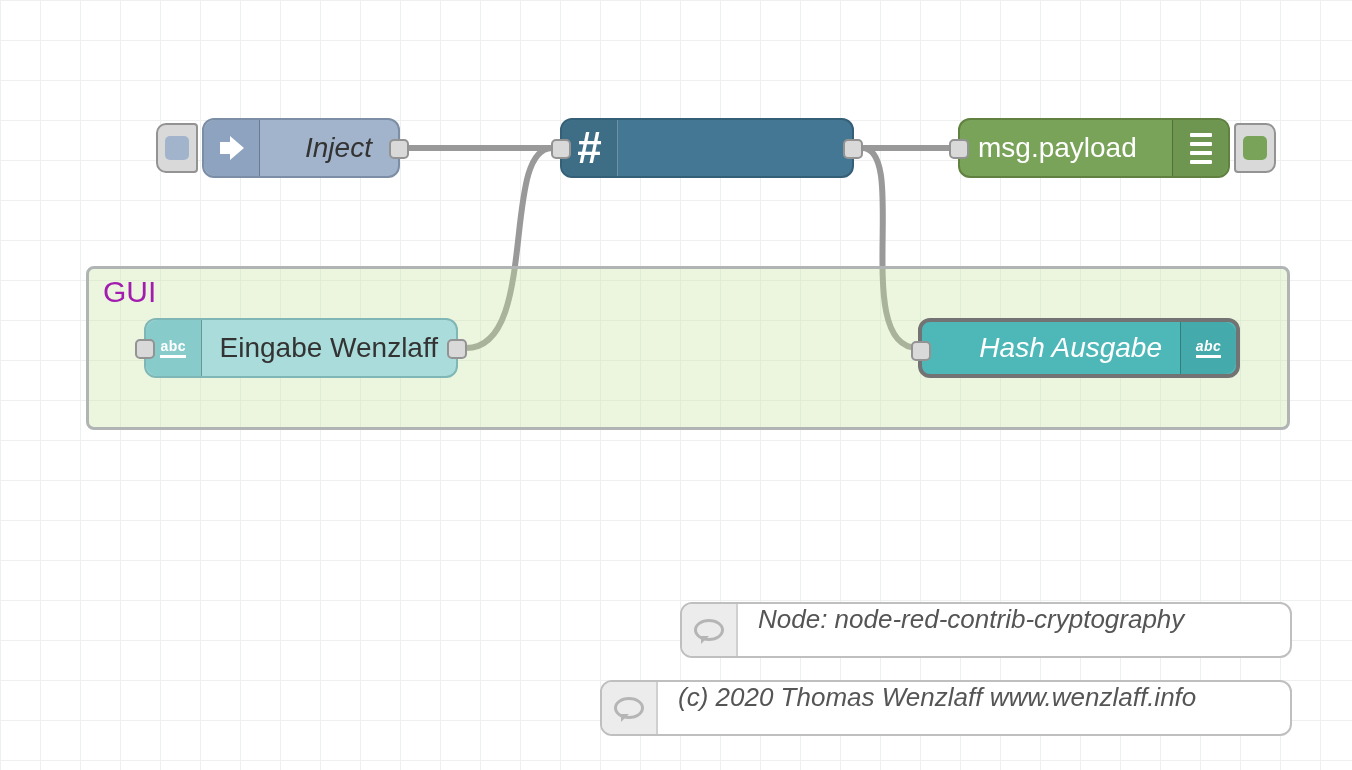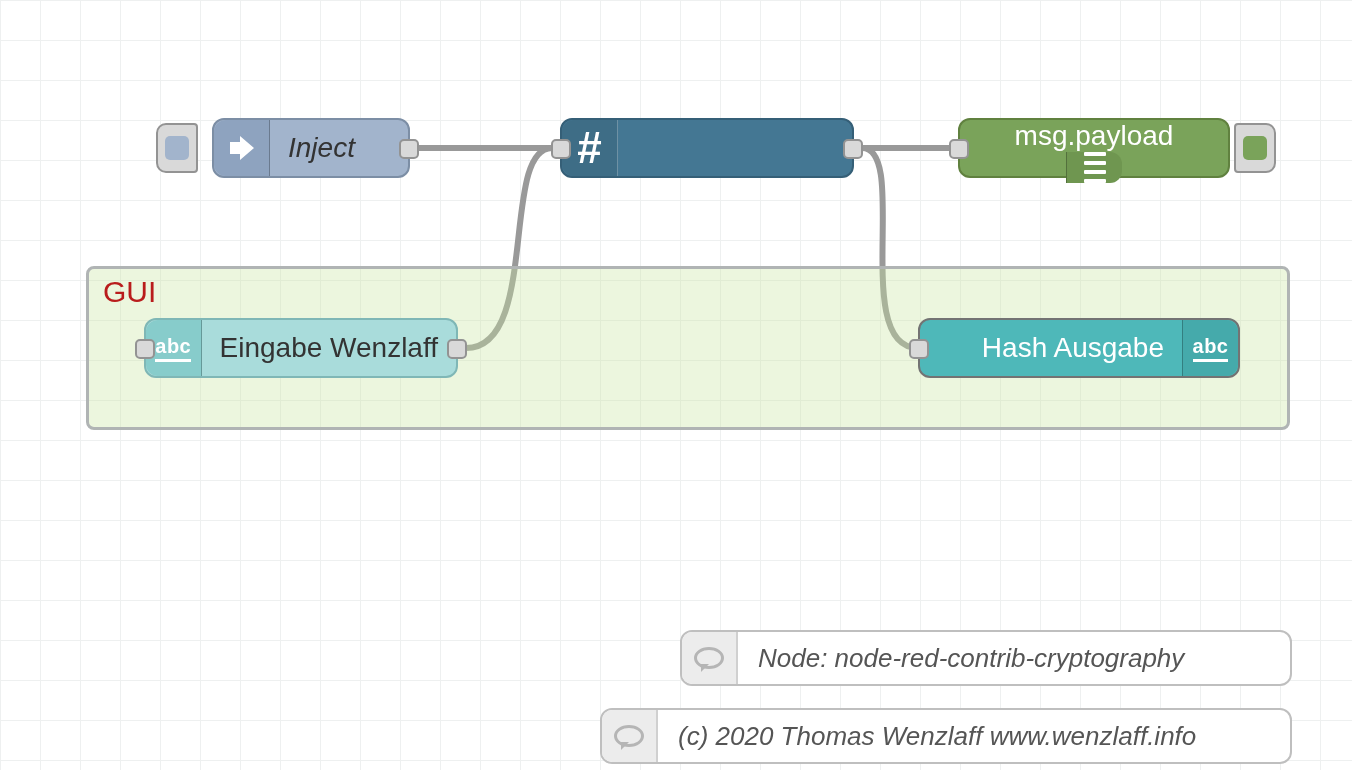--- a/index.html
+++ b/index.html
@@ -36,21 +36,21 @@
   .group {
     position: absolute;
     border: 3px solid #b0b4b4;
     border-radius: 8px;
     background: rgba(200, 230, 160, 0.35);
   }
   .group-label {
     position: absolute;
     top: 6px; left: 14px;
     font-size: 30px;
-    color: #b91c1c;
+    color: #a21caf;
   }
 
   
   .node {
     position: absolute;
     height: 60px;
     border-radius: 12px;
     display: flex;
     align-items: center;
     color: #333;
@@ -109,33 +109,31 @@
 
   
   .n-inject   { background:#a2b4cc; border:2px solid #7c8ea5; font-style: italic; }
   .n-inject .icon-box{ background:#8ea3bf; }
   .n-hash     { background:#447793; border:2px solid #355f77; color:#fff; }
   .n-hash .icon-box{ background:#3e6d86; border-right-color: rgba(255,255,255,0.25);}
   .n-debug    { background:#7aa35a; border:2px solid #60813f; color:#fff; }
   .n-debug .icon-box{ background:#6f9650; border-left-color: rgba(255,255,255,0.25);}
   .n-uitext-in{ background:#a9dcdb; border:2px solid #7fb7b6; }
   .n-uitext-in .icon-box{ background:#87cccb; }
-  .n-uitext-out{ background:#4eb8b9; border:2px solid #737373; color:#fff; }
+  .n-uitext-out{ background:#4eb8b9; border:4px solid #737373; color:#fff; font-style: italic; }
   .n-uitext-out .icon-box{ background:#45aaab; border-left-color: rgba(255,255,255,0.25);}
 
   
   .comment {
     position: absolute;
     height: 56px;
     background: #fff;
     border: 2px solid #bfbfbf;
     border-radius: 12px;
     display: flex;
-    align-items: center;
-    margin-top: 28px;
   }
   .comment .icon-box {
     width: 56px; height: 100%;
     background:#ececec;
     border-right: 2px solid #d0d0d0;
     border-radius: 10px 0 0 10px;
     display:flex;align-items:center;justify-content:center;
   }
   .comment .label {
     padding: 0 20px;
@@ -143,21 +141,21 @@
     font-style: italic;
     color: #555;
     white-space: nowrap;
   }
 
   
   .ico-arrow { width:32px; height:32px; }
   .ico-hash  { font-size: 44px; font-weight: 700; color:#fff; line-height:1; }
   .ico-lines { display:flex; flex-direction:column; gap:5px; }
   .ico-lines span{ width:22px; height:4px; background:#fff; border-radius:1px; }
-  .ico-abc { font-size:20px; font-weight:600; color:#fff; border-bottom:3px solid #fff; padding-bottom:1px; letter-spacing:0.5px; text-align:center;}
+  .ico-abc { font-size:14px; font-weight:600; color:#fff; border-bottom:3px solid #fff; padding-bottom:1px; letter-spacing:0.5px; text-align:center;}
   .ico-bubble { width:30px; height:22px; border:3px solid #b5b5b5; border-radius:50%; position:relative; }
   .ico-bubble::after{ content:""; position:absolute; bottom:-6px; left:4px; width:0;height:0;
      border-top:8px solid #b5b5b5; border-right:8px solid transparent; }
 </style>
 </head>
 <body>
 
 <svg class="wires">
 
   <path d="M 408 148 C 470 148, 500 148, 552 148"></path>
@@ -170,39 +168,39 @@
 </svg>
 
 <div class="group" style="left:86px; top:266px; width:1204px; height:164px;">
   <div class="group-label">GUI</div>
 </div>
 
 <div class="inject-btn" style="left:156px; top:123px;">
   <div class="sq" style="background:#a2b4cc"></div>
 </div>
 
-<div class="node n-inject" style="left:212px; top:118px; width:198px;">
+<div class="node n-inject" style="left:202px; top:118px; width:198px;gap:27px;">
   <div class="icon-box">
     <svg class="ico-arrow" viewBox="0 0 32 32">
       <path fill="#fff" d="M4 10 h10 v-6 l14 12 -14 12 v-6 h-10 z"></path>
     </svg>
   </div>
   <div class="label">Inject</div>
   <div class="port" style="right:-11px; top:19px;"></div>
 </div>
 
 <div class="node n-hash" style="left:560px; top:118px; width:294px;">
   <div class="icon-box">
     <span class="ico-hash">#</span>
   </div>
   <div class="port" style="left:-11px; top:19px;"></div>
   <div class="port" style="right:-11px; top:19px;"></div>
 </div>
 
-<div class="node n-debug" style="left:958px; top:118px; width:272px;flex-direction:column;">
+<div class="node n-debug" style="left:958px; top:118px; width:272px;">
   <div class="label" style="text-align:left;">msg.payload</div>
   <div class="icon-box right">
     <div class="ico-lines">
         <span></span>
         <span></span>
         <span></span>
         <span></span>
       </div>
   </div>
   <div class="port" style="left:-11px; top:19px;"></div>

